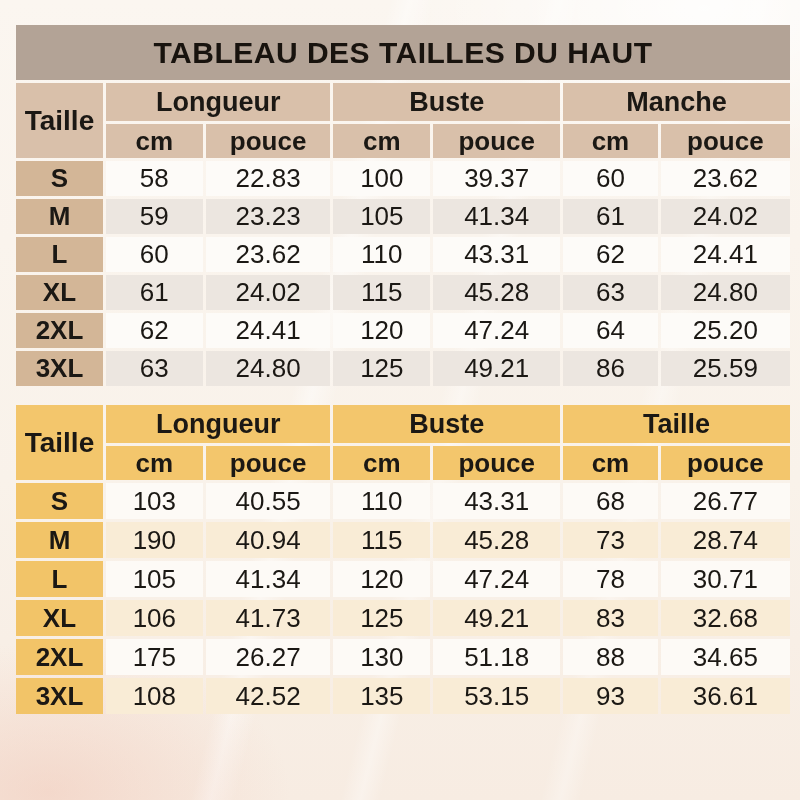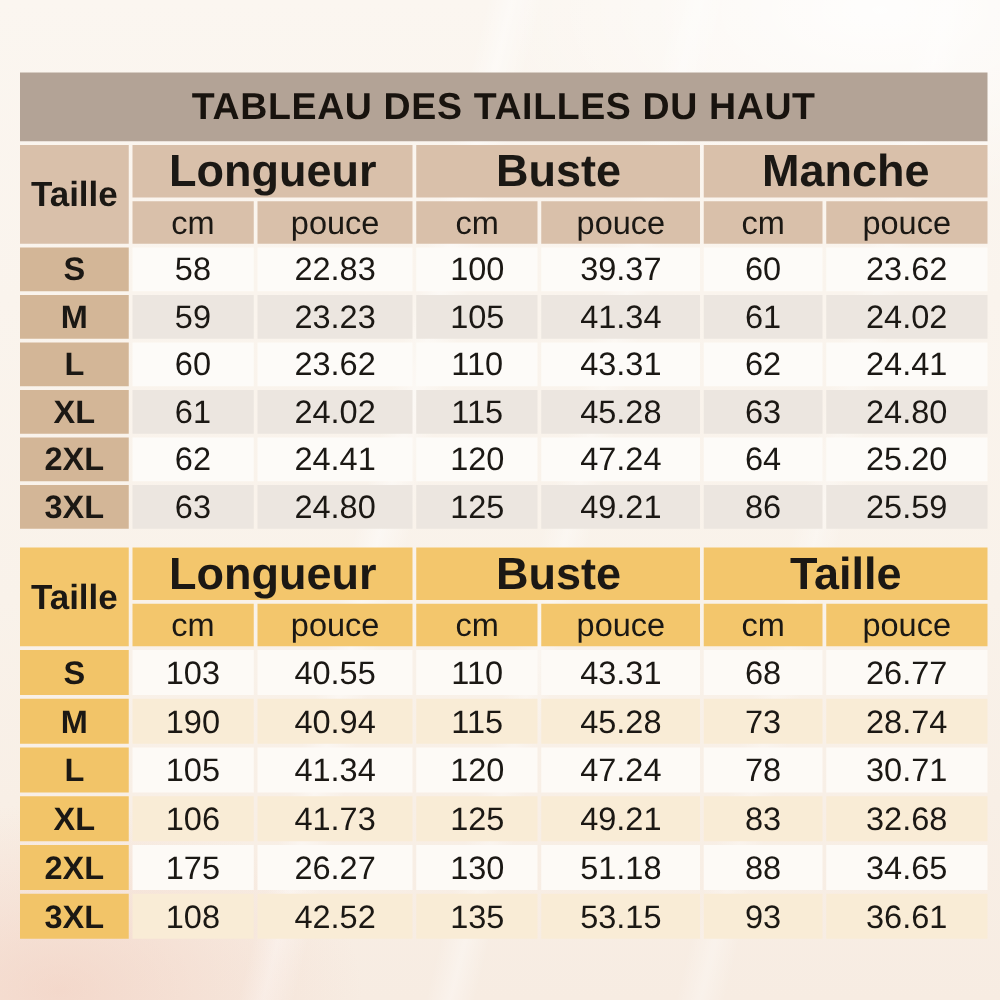--- a/index.html
+++ b/index.html
@@ -20,21 +20,20 @@
       radial-gradient(ellipse 42% 26% at 6% 99%, rgba(238,186,168,0.40), rgba(238,186,168,0) 72%),
       linear-gradient(104deg, rgba(255,255,255,0) 39%, rgba(255,255,255,0.45) 41%, rgba(255,255,255,0) 43.5%,
                           rgba(255,255,255,0) 54%, rgba(255,255,255,0.35) 56%, rgba(255,255,255,0) 58%,
                           rgba(255,255,255,0) 74%, rgba(255,255,255,0.30) 76%, rgba(255,255,255,0) 78%);
   }
   .size-table {
     position: absolute;
     left: 16px;
     width: 774px;
     z-index: 1;
-    margin-top: 33px;
   }
   #table-haut { top: 25px; }
   #table-pantalon { top: 402px; }
 
   .table-title {
     background: var(--title-bg);
     color: #18130e;
     font-weight: bold;
     font-size: 30px;
     letter-spacing: 0.5px;
@@ -68,28 +67,28 @@
   .col-cm3    { width: 12.5%; }
   .col-pouce3 { width: 17.1%; }
 
   .size-th {
     background: var(--header-bg);
     font-size: 28px;
     font-weight: bold;
   }
   .group-th {
     background: var(--header-bg);
-    font-size: 36px;
+    font-size: 27px;
     font-weight: bold;
     height: 38px;
   }
   .unit-th {
     background: var(--header-bg);
     font-size: 26px;
-    font-weight: normal;
+    font-weight: bold;
     height: 34px;
     text-align: center;
   }
   tbody th.size-cell {
     background: var(--size-col-bg);
     font-size: 26px;
     font-weight: bold;
     height: 35px;
   }
   #table-pantalon tbody th.size-cell,

